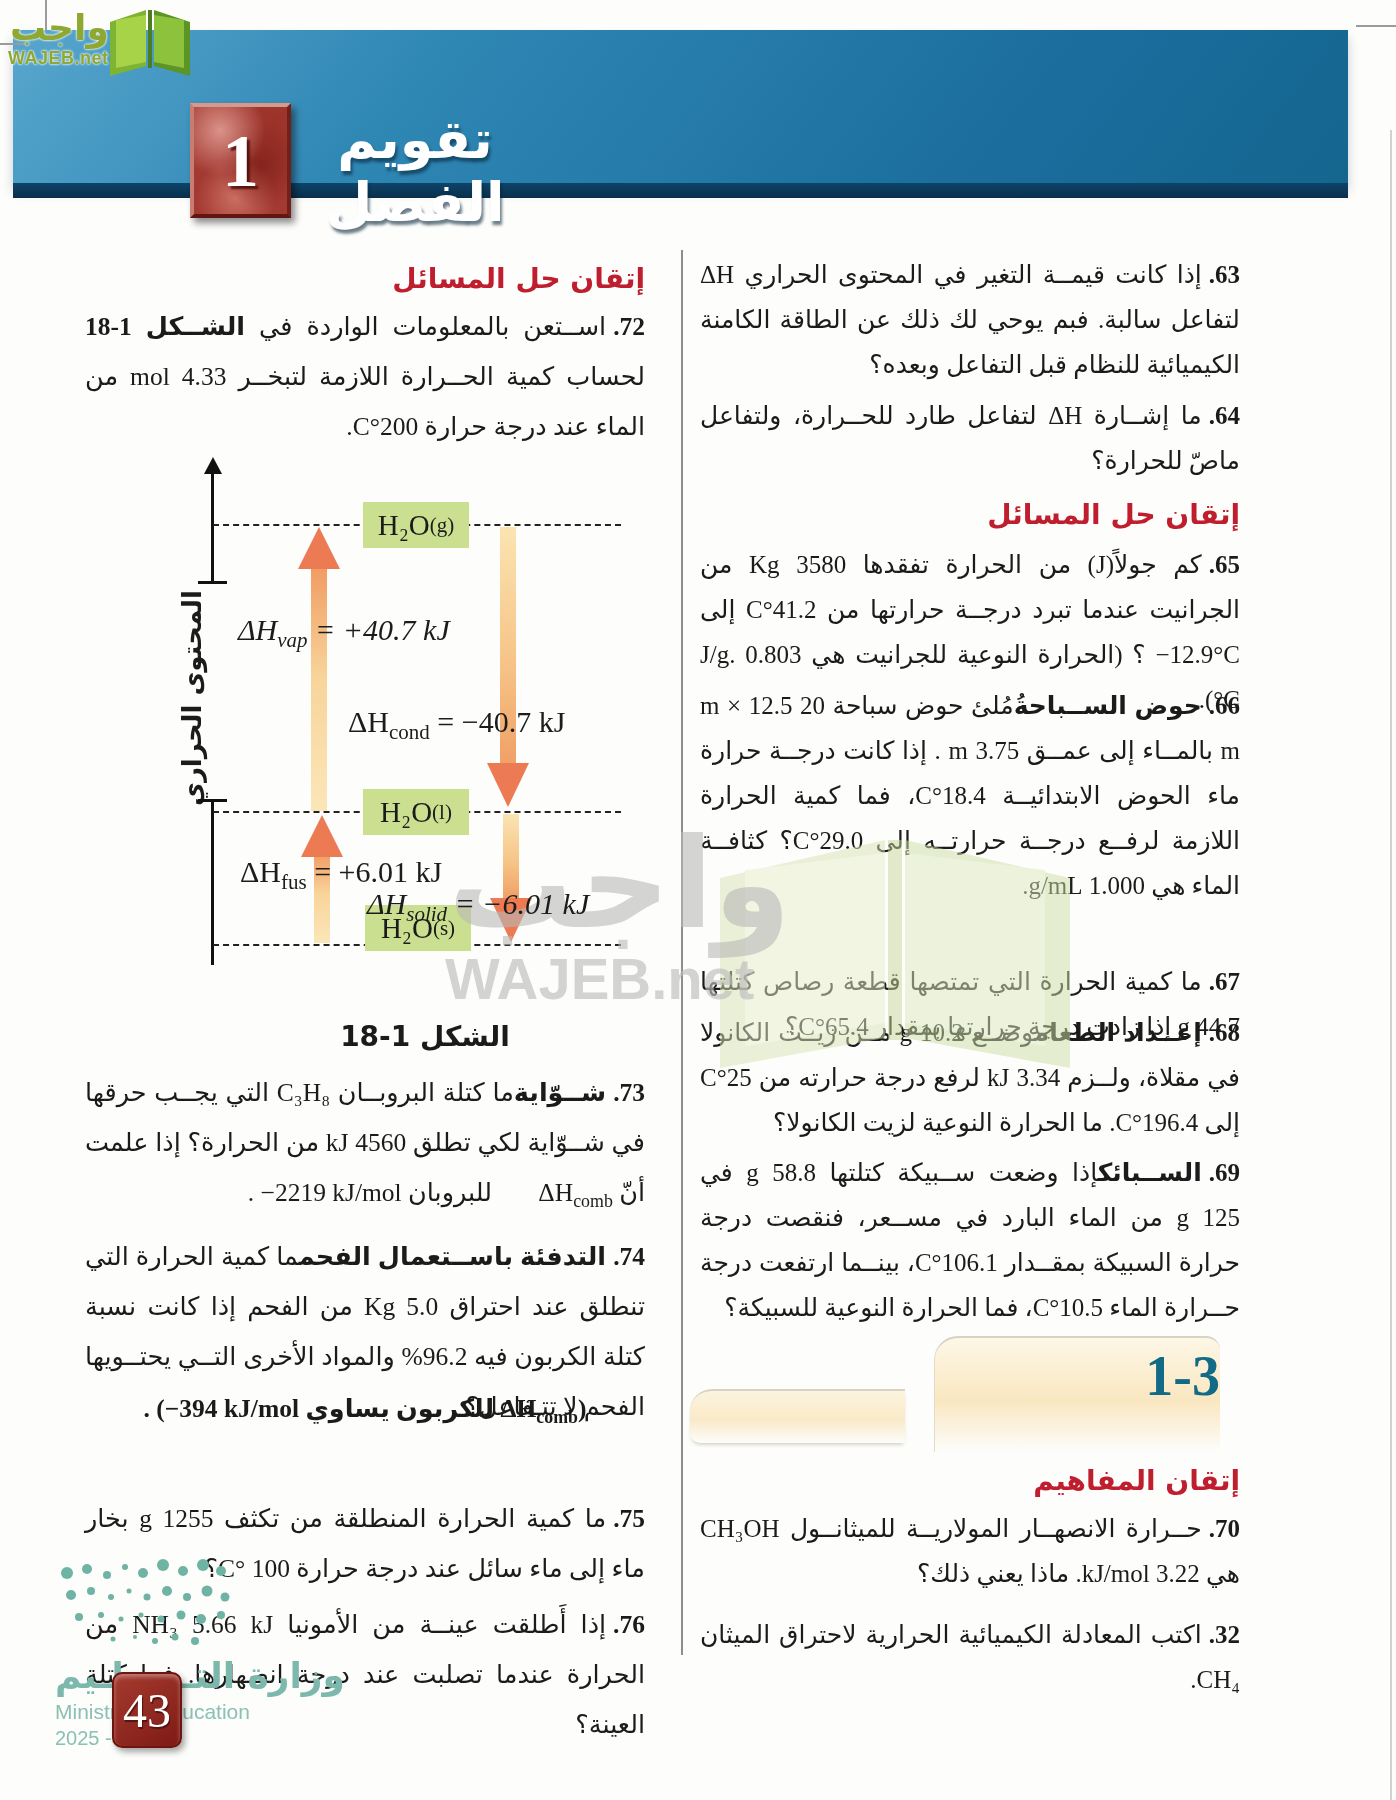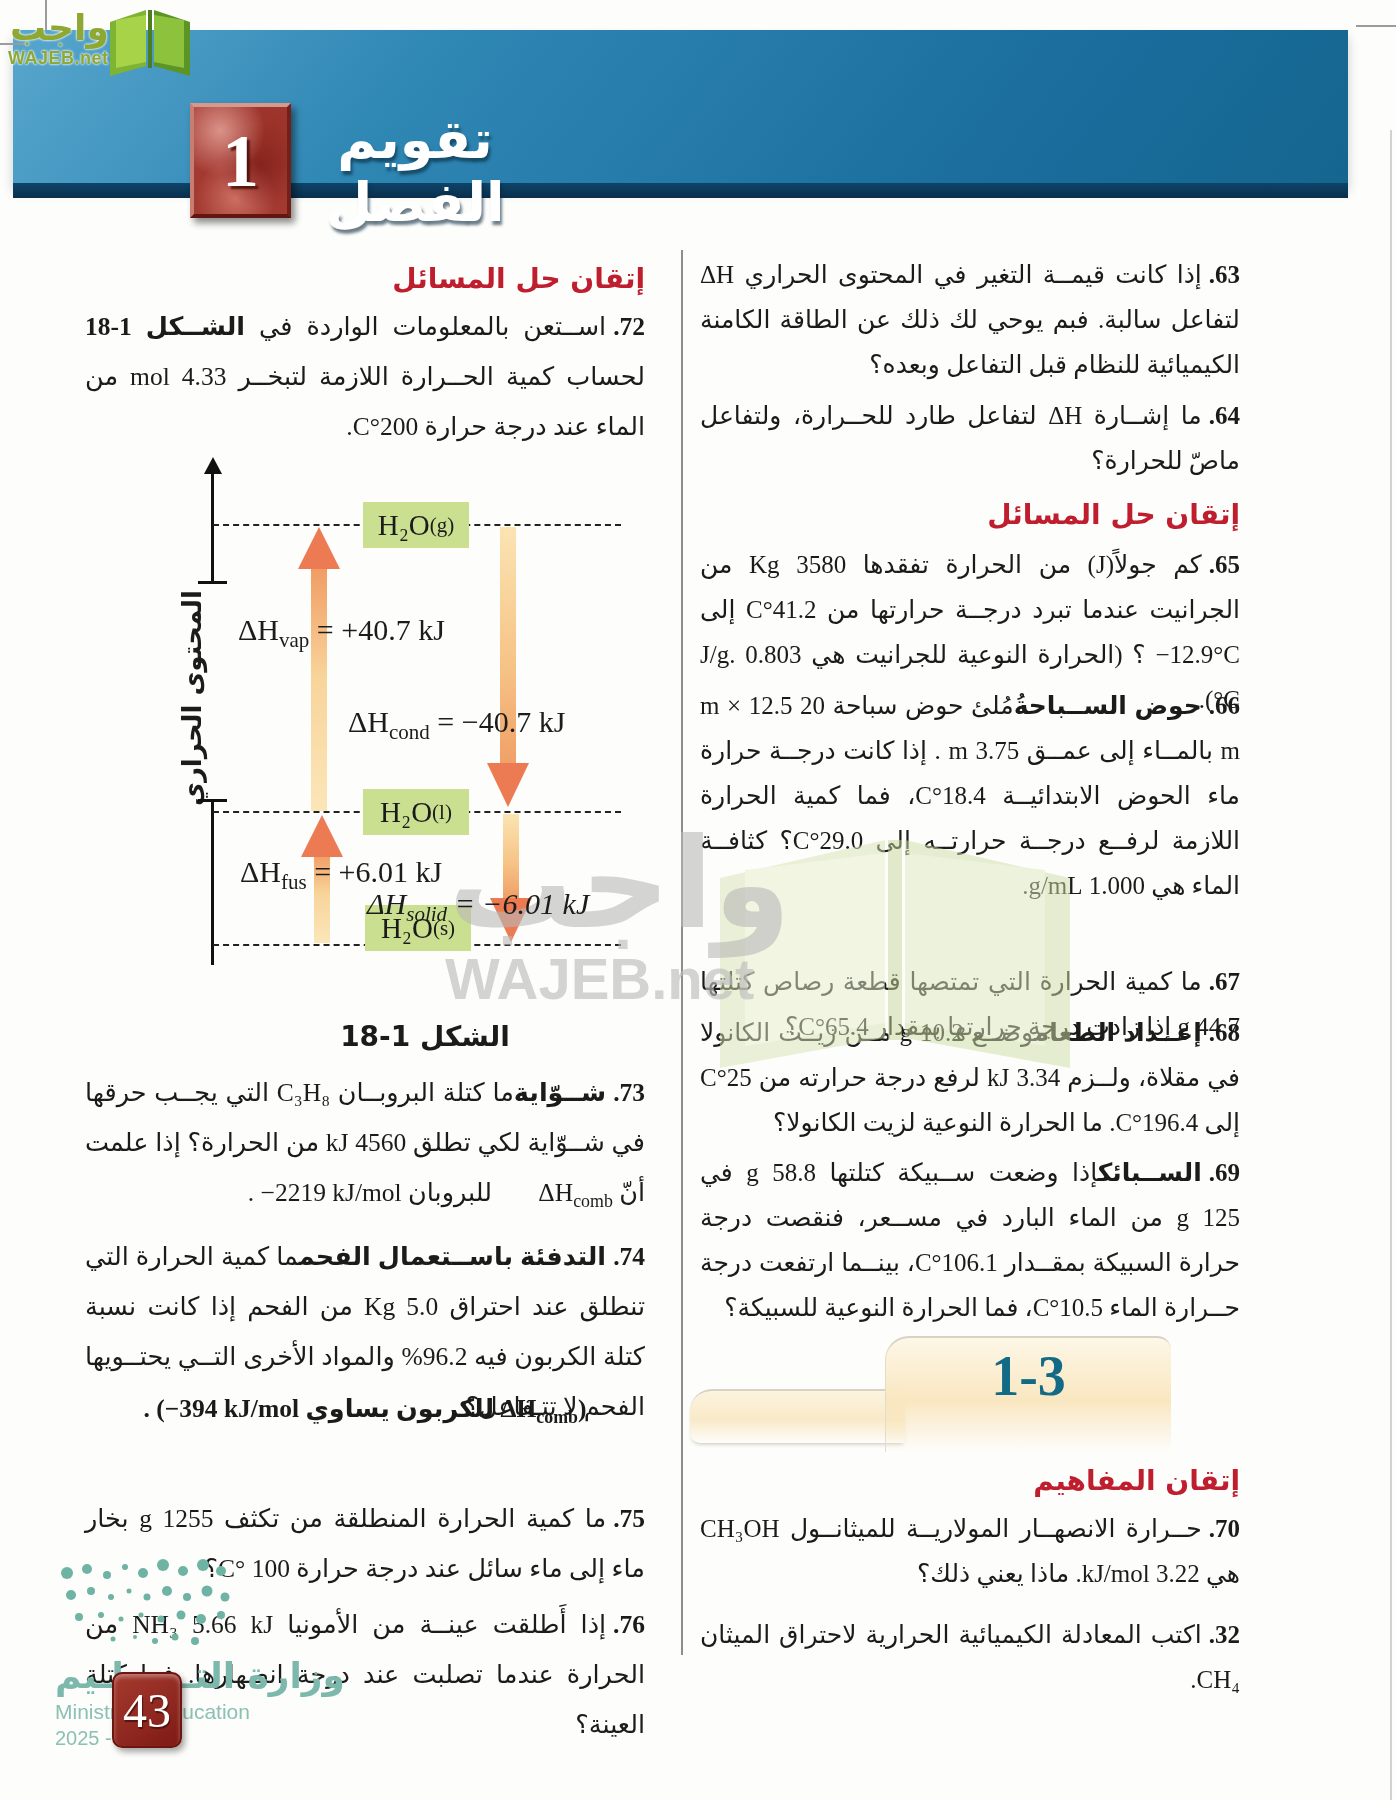--- a/index.html
+++ b/index.html
@@ -75,25 +75,25 @@
   .pbold{font-weight:bold;}
   .red-h{
     color:#bf1e2e;font-weight:bold;font-size:28px;
     font-family:"DejaVu Sans","Liberation Sans",sans-serif;
     direction:rtl;text-align:right;
   }
   sub{font-size:70%;}
 
   
   .tab-main{
-    position:absolute;left:885px;top:1336px;width:285px;height:114px;
+    position:absolute;left:934px;top:1336px;width:285px;height:114px;
     background:linear-gradient(180deg,rgba(253,247,231,1) 0%,rgba(249,230,190,.97) 55%,rgba(246,219,168,0) 100%);
     border-top:2px solid #d9d2c2;border-left:1px solid #e2dccb;
     border-radius:24px 14px 0 0;
-    display:flex;justify-content:center;
+    display:flex;justify-content:flex-end;
   }
   .tab-tail{
     position:absolute;left:690px;top:1389px;width:215px;height:52px;
     background:linear-gradient(180deg,rgba(252,244,224,1) 0%,rgba(249,231,194,.9) 55%,rgba(247,222,173,0) 100%);
     border-top:2px solid #d9d2c2;
     border-radius:22px 0 0 10px;
     box-shadow:0 3px 4px -2px rgba(120,110,90,.4);
   }
   .tab-num{
     font-size:56px;font-weight:bold;color:#136a86;direction:ltr;
@@ -278,21 +278,21 @@
   </div>
   <div class="lvl" style="left:220px;top:334px;">
     <span>H₂O</span>
       <sub>(l)</sub>
   </div>
   <div class="lvl" style="left:222px;top:450px;">
     <span>H₂O</span>
       <sub>(s)</sub>
   </div>
 
-  <div class="flabel" style="left:95px;top:158px;">
+  <div class="flabel" style="left:95px;top:158px;font-style:italic;">
     <span>ΔH</span><sub>vap</sub><span> = +40.7 kJ</span>
   </div>
   <div class="flabel" style="left:205px;top:250px;">
     <span>ΔH</span><sub>cond</sub><span> = −40.7 kJ</span>
   </div>
   <div class="flabel" style="left:97px;top:400px;">
     <span>ΔH</span><sub>fus</sub><span> = +6.01 kJ</span>
   </div>
   <div class="flabel" style="left:224px;top:432px;font-style:italic;">
     <span>ΔH</span><sub>solid</sub><span> = −6.01 kJ</span>

